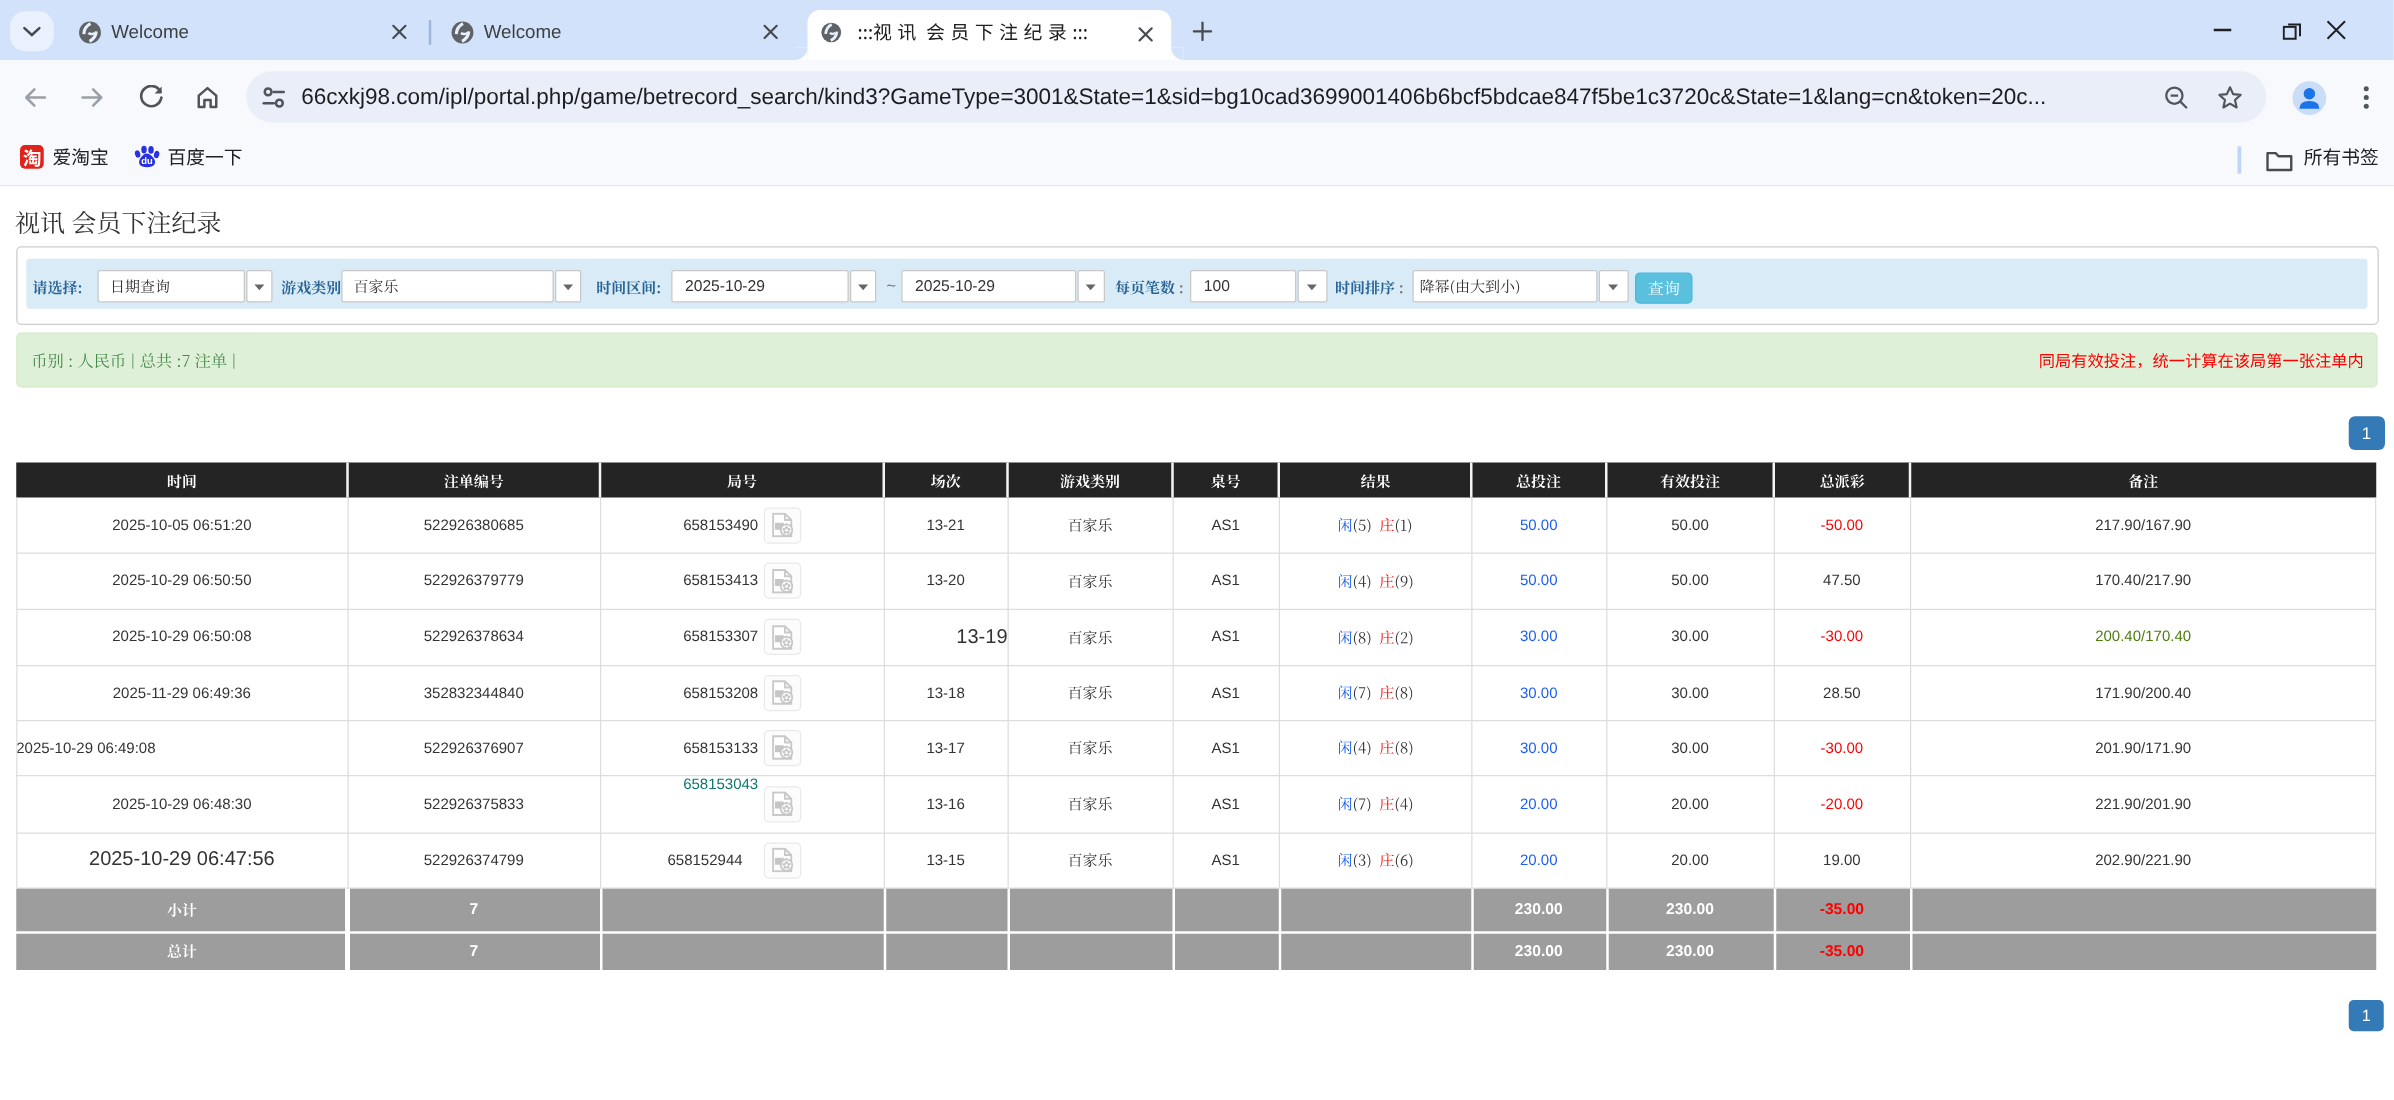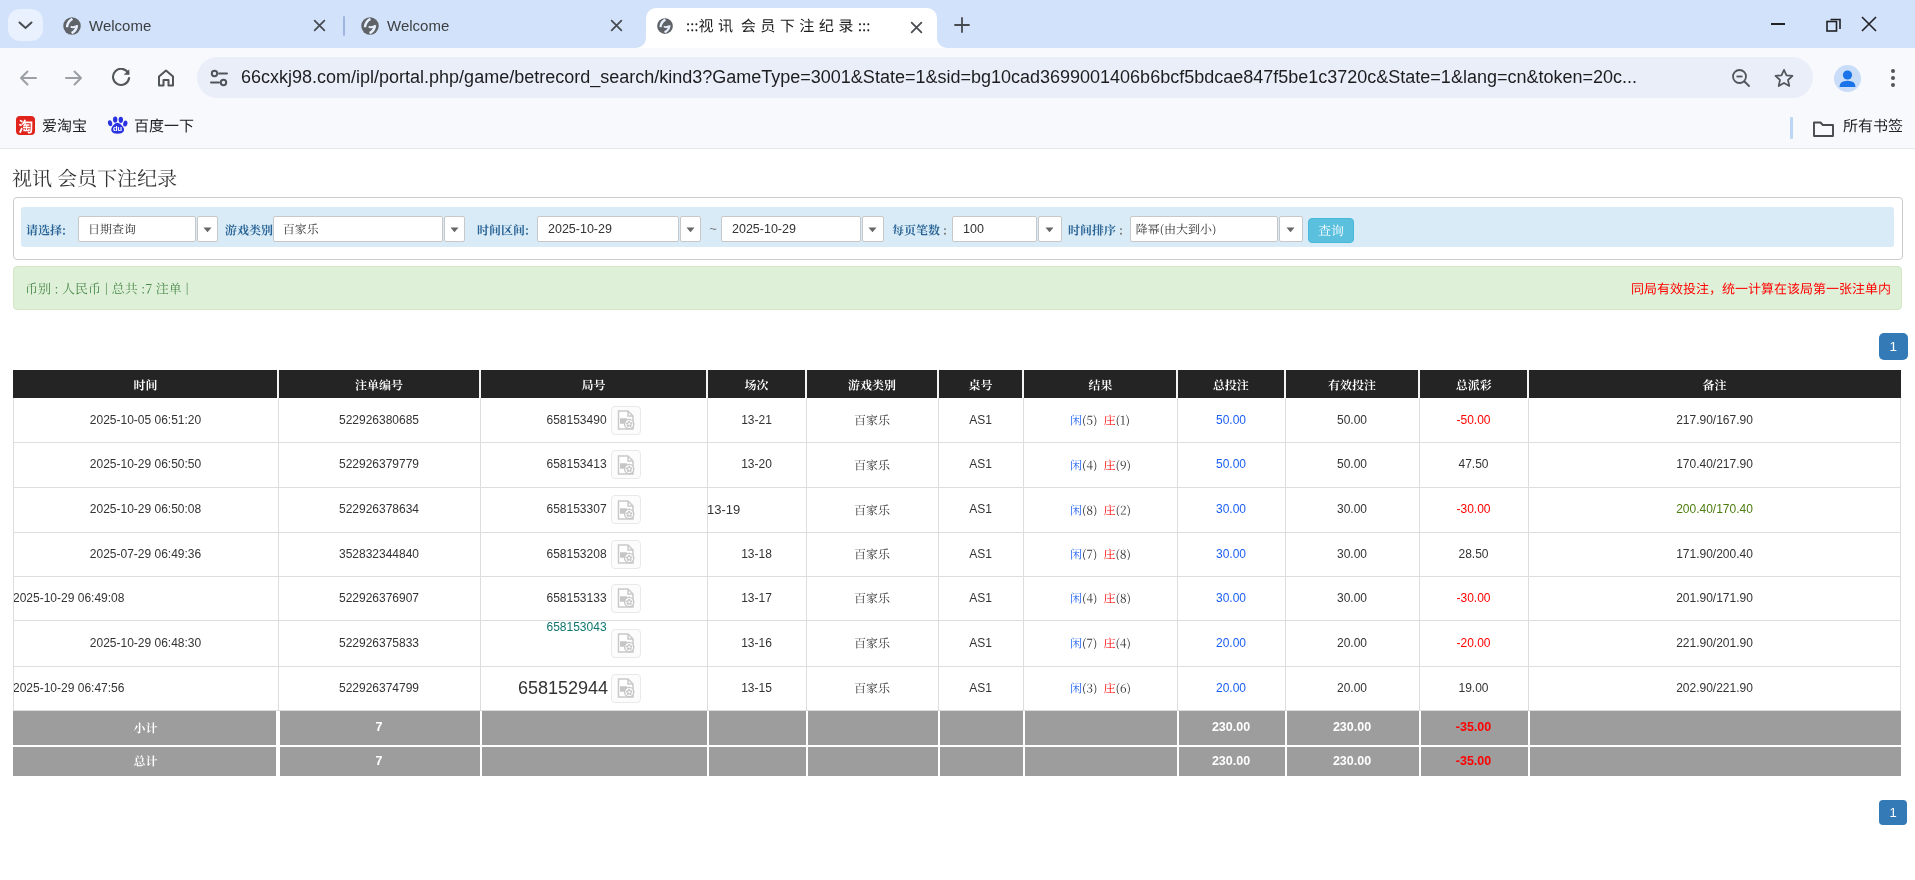--- a/index.html
+++ b/index.html
@@ -499,21 +499,21 @@
     <path d="M2.5 1 H12 L17 6 V19 H2.5 Z" fill="#fff" stroke="#C9C9C9" stroke-width="1.5"></path>
     <path d="M12 1 L12 6 H17" fill="none" stroke="#C9C9C9" stroke-width="1.5"></path>
     <path d="M4 8.2 H11 V13.8 H4 Z M11 10 L13.5 8.2 V13.8 L11 12 Z" fill="#C6C6C6"></path>
     <circle cx="13.2" cy="14" r="4.6" fill="#fff" stroke="#C6C6C6" stroke-width="1.4"></circle>
     <circle cx="13.2" cy="11.9" r="1.2" fill="#C6C6C6"></circle>
     <circle cx="11.2" cy="13.4" r="1.2" fill="#C6C6C6"></circle>
     <circle cx="15.2" cy="13.4" r="1.2" fill="#C6C6C6"></circle>
     <circle cx="12" cy="15.8" r="1.2" fill="#C6C6C6"></circle>
     <circle cx="14.4" cy="15.8" r="1.2" fill="#C6C6C6"></circle>
   </svg>
-<div class="a" style="left:707px;top:487px;width:99px;height:45px;line-height:45px;font-size:13px;color:#333;text-align:left">13-19</div>
+<div class="a" style="left:707px;top:487px;width:99px;height:45px;line-height:45px;font-size:16px;color:#333;text-align:right">13-19</div>
 <div class="a" style="left:854px;top:503.9px">
     <svg width="36.0" height="12" viewBox="0 -880 3000 1000" fill="#333">
       <use href="#s767E" x="0"></use>
       <use href="#s5BB6" x="1000"></use>
       <use href="#s4E50" x="2000"></use>
     </svg>
   </div>
 <div class="a" style="left:938px;top:487px;width:85px;height:45px;line-height:45px;font-size:12px;color:#333;text-align:center">AS1</div>
 <div class="a" style="left:1069.5px;top:503.9px">
     <svg width="61.0" height="12" viewBox="0 -880 5084 1000" fill="#1A5EF2">
@@ -524,21 +524,21 @@
       <use href="#s5E84" x="2798" fill="#FF0000"></use>
       <use href="#s0028" x="3798" fill="#333"></use>
       <use href="#s0032" x="4162" fill="#333"></use>
       <use href="#s0029" x="4720" fill="#333"></use>
     </svg>
   </div>
 <div class="a" style="left:1177px;top:487px;width:108px;height:45px;line-height:45px;font-size:12px;color:#1A5EF2;text-align:center">30.00</div>
 <div class="a" style="left:1285px;top:487px;width:134px;height:45px;line-height:45px;font-size:12px;color:#333;text-align:center">30.00</div>
 <div class="a" style="left:1419px;top:487px;width:109px;height:45px;line-height:45px;font-size:12px;color:#FF0000;text-align:center">-30.00</div>
 <div class="a" style="left:1528px;top:487px;width:373px;height:45px;line-height:45px;font-size:12px;color:#4d7c0f;text-align:center">200.40/170.40</div>
-<div class="a" style="left:13px;top:532px;width:265px;height:44px;line-height:44px;font-size:12px;color:#333;text-align:center">2025-07-29 06:49:36</div>
+<div class="a" style="left:13px;top:532px;width:265px;height:44px;line-height:44px;font-size:12px;color:#333;text-align:center">2025-11-29 06:49:36</div>
 <div class="a" style="left:278px;top:532px;width:202px;height:44px;line-height:44px;font-size:12px;color:#333;text-align:center">352832344840</div>
 <div class="a" style="left:546.5px;top:532px;width:60px;height:44px;line-height:44px;font-size:12px;color:#333;text-align:left">658153208</div>
 <div class="a" style="left:610.5px;top:539.5px;width:30px;height:29px;background:#FCFCFC;border:1px solid #E9E9E9;border-radius:4px"></div>
 <svg class="a" style="left:615.5px;top:544px" width="20" height="20" viewBox="0 0 20 20">
     <path d="M2.5 1 H12 L17 6 V19 H2.5 Z" fill="#fff" stroke="#C9C9C9" stroke-width="1.5"></path>
     <path d="M12 1 L12 6 H17" fill="none" stroke="#C9C9C9" stroke-width="1.5"></path>
     <path d="M4 8.2 H11 V13.8 H4 Z M11 10 L13.5 8.2 V13.8 L11 12 Z" fill="#C6C6C6"></path>
     <circle cx="13.2" cy="14" r="4.6" fill="#fff" stroke="#C6C6C6" stroke-width="1.4"></circle>
     <circle cx="13.2" cy="11.9" r="1.2" fill="#C6C6C6"></circle>
     <circle cx="11.2" cy="13.4" r="1.2" fill="#C6C6C6"></circle>
@@ -644,23 +644,23 @@
       <use href="#s5E84" x="2789" fill="#FF0000"></use>
       <use href="#s0028" x="3789" fill="#333"></use>
       <use href="#s0034" x="4153" fill="#333"></use>
       <use href="#s0029" x="4708" fill="#333"></use>
     </svg>
   </div>
 <div class="a" style="left:1177px;top:620px;width:108px;height:46px;line-height:46px;font-size:12px;color:#1A5EF2;text-align:center">20.00</div>
 <div class="a" style="left:1285px;top:620px;width:134px;height:46px;line-height:46px;font-size:12px;color:#333;text-align:center">20.00</div>
 <div class="a" style="left:1419px;top:620px;width:109px;height:46px;line-height:46px;font-size:12px;color:#FF0000;text-align:center">-20.00</div>
 <div class="a" style="left:1528px;top:620px;width:373px;height:46px;line-height:46px;font-size:12px;color:#333;text-align:center">221.90/201.90</div>
-<div class="a" style="left:13px;top:666px;width:265px;height:44px;line-height:44px;font-size:12px;color:#333;">2025-10-29 06:47:56</div>
+<div class="a" style="left:13px;top:666px;width:265px;height:44px;line-height:44px;font-size:16px;color:#333;text-align:center">2025-10-29 06:47:56</div>
 <div class="a" style="left:278px;top:666px;width:202px;height:44px;line-height:44px;font-size:12px;color:#333;text-align:center">522926374799</div>
-<div class="a" style="left:518px;top:666px;width:60px;height:44px;line-height:44px;font-size:18px;color:#333;text-align:left">658152944</div>
+<div class="a" style="left:534px;top:666px;width:60px;height:44px;line-height:44px;font-size:12px;color:#333;text-align:left">658152944</div>
 <div class="a" style="left:610.5px;top:673.5px;width:30px;height:29px;background:#FCFCFC;border:1px solid #E9E9E9;border-radius:4px"></div>
 <svg class="a" style="left:615.5px;top:678px" width="20" height="20" viewBox="0 0 20 20">
     <path d="M2.5 1 H12 L17 6 V19 H2.5 Z" fill="#fff" stroke="#C9C9C9" stroke-width="1.5"></path>
     <path d="M12 1 L12 6 H17" fill="none" stroke="#C9C9C9" stroke-width="1.5"></path>
     <path d="M4 8.2 H11 V13.8 H4 Z M11 10 L13.5 8.2 V13.8 L11 12 Z" fill="#C6C6C6"></path>
     <circle cx="13.2" cy="14" r="4.6" fill="#fff" stroke="#C6C6C6" stroke-width="1.4"></circle>
     <circle cx="13.2" cy="11.9" r="1.2" fill="#C6C6C6"></circle>
     <circle cx="11.2" cy="13.4" r="1.2" fill="#C6C6C6"></circle>
     <circle cx="15.2" cy="13.4" r="1.2" fill="#C6C6C6"></circle>
     <circle cx="12" cy="15.8" r="1.2" fill="#C6C6C6"></circle>

